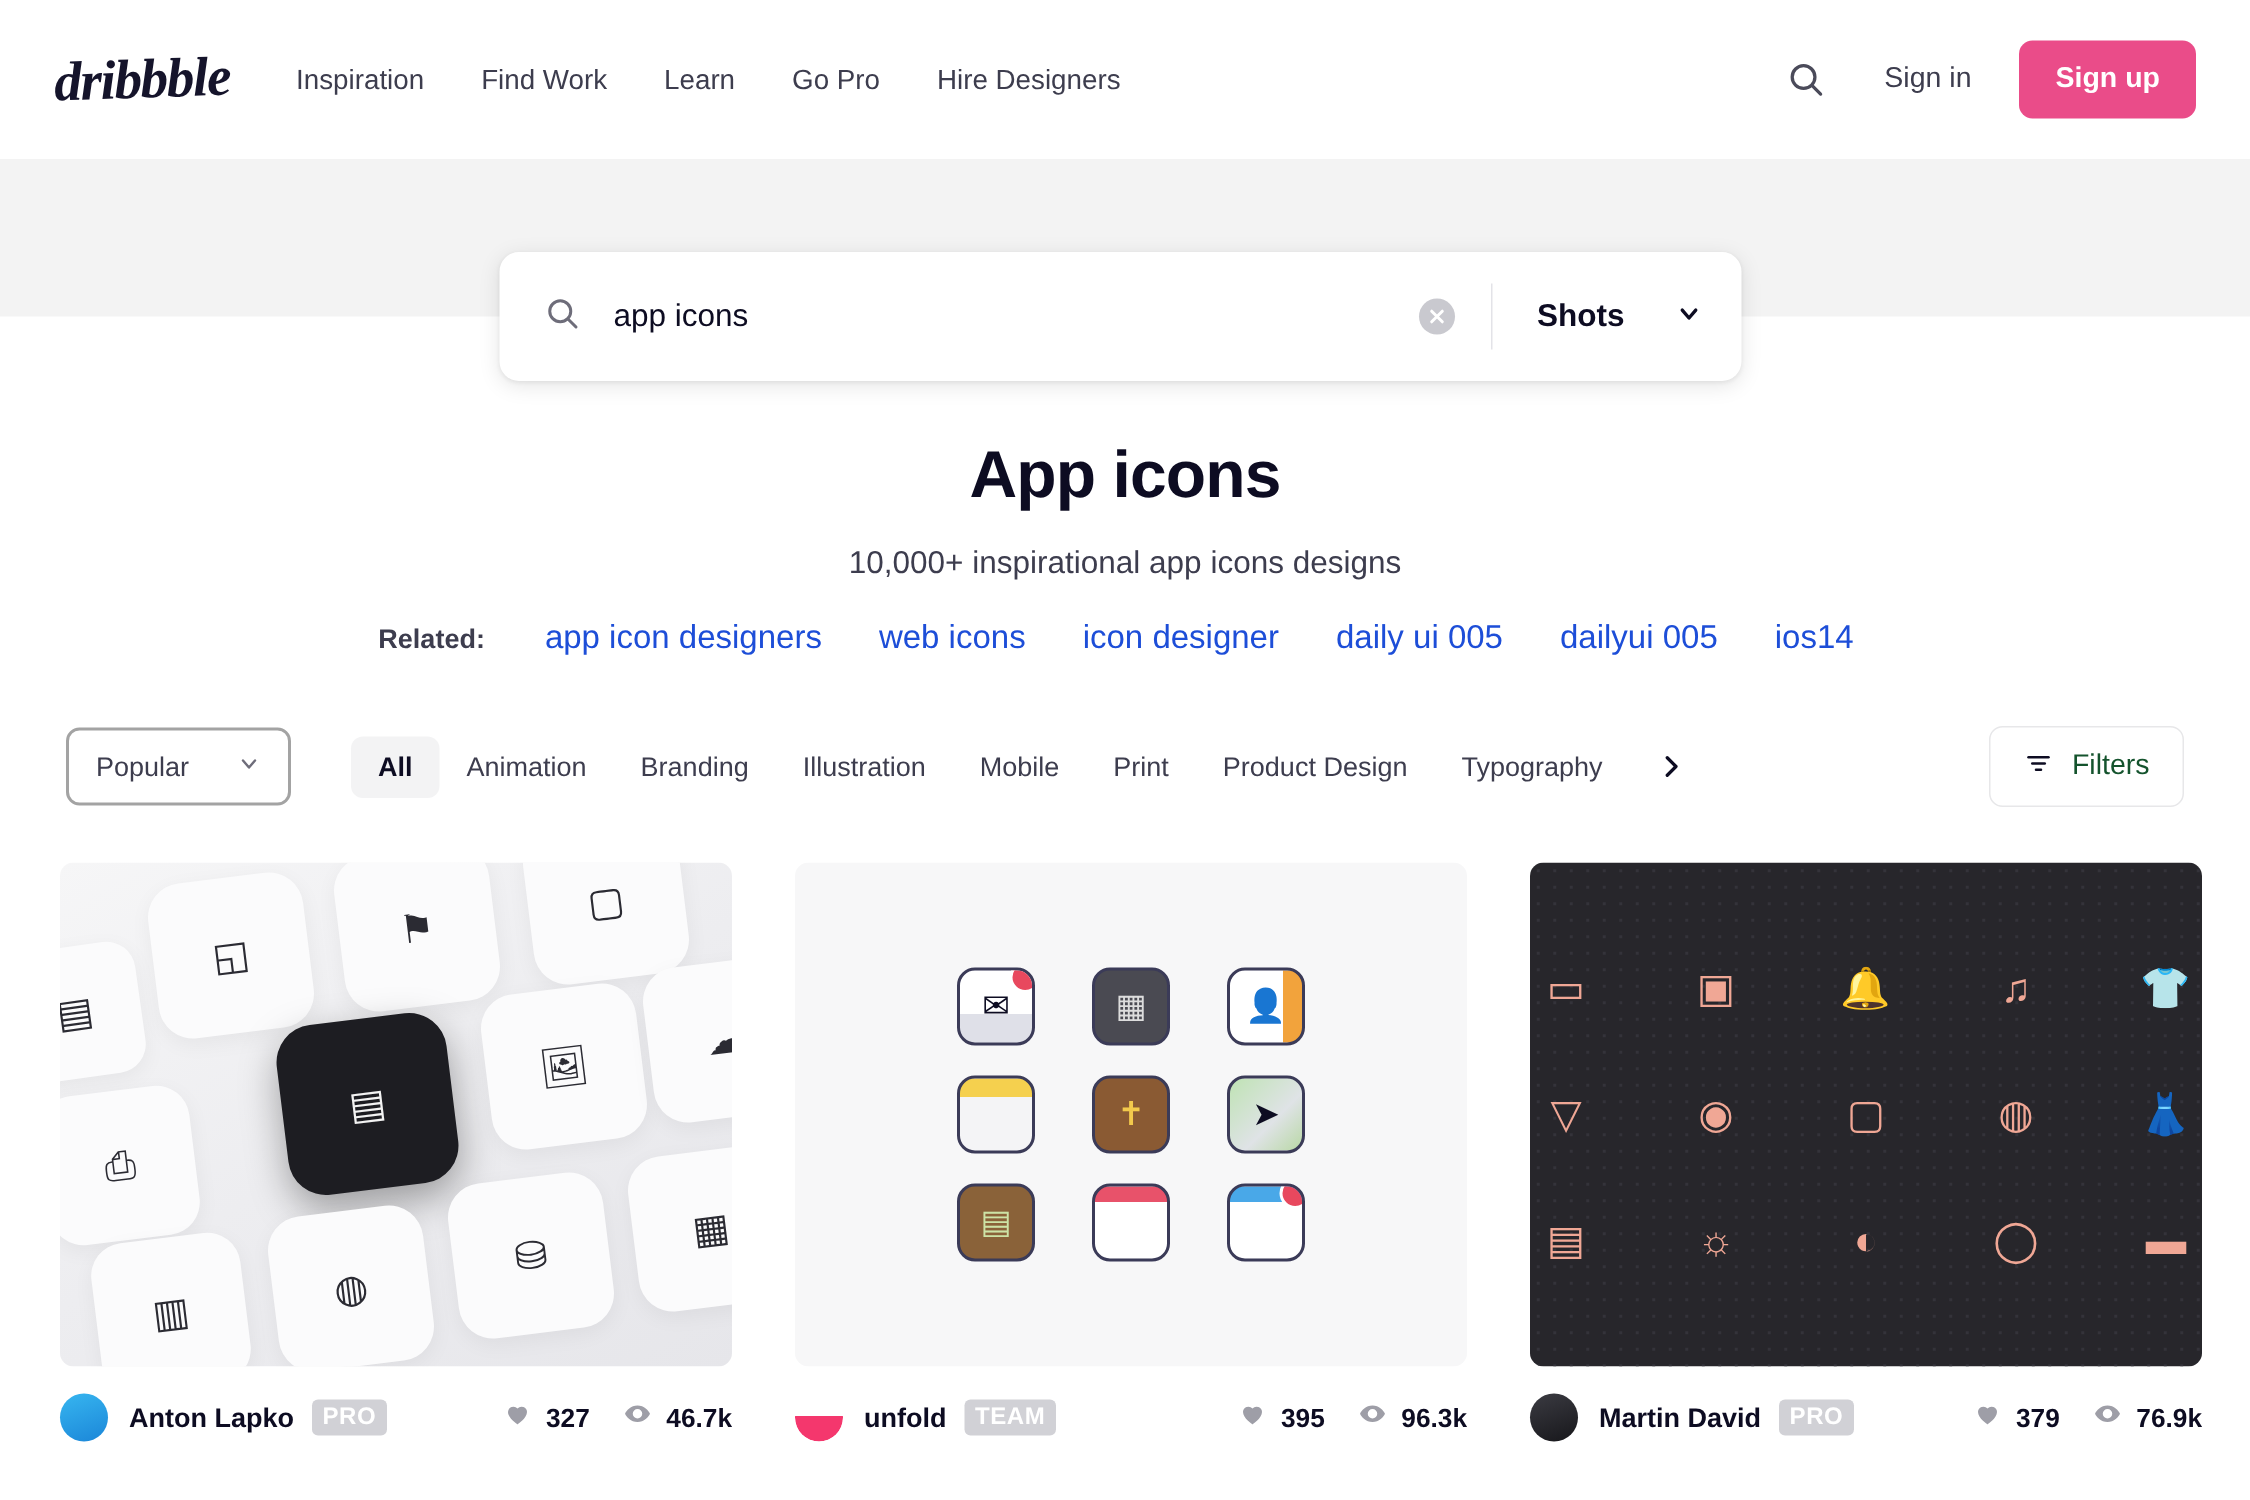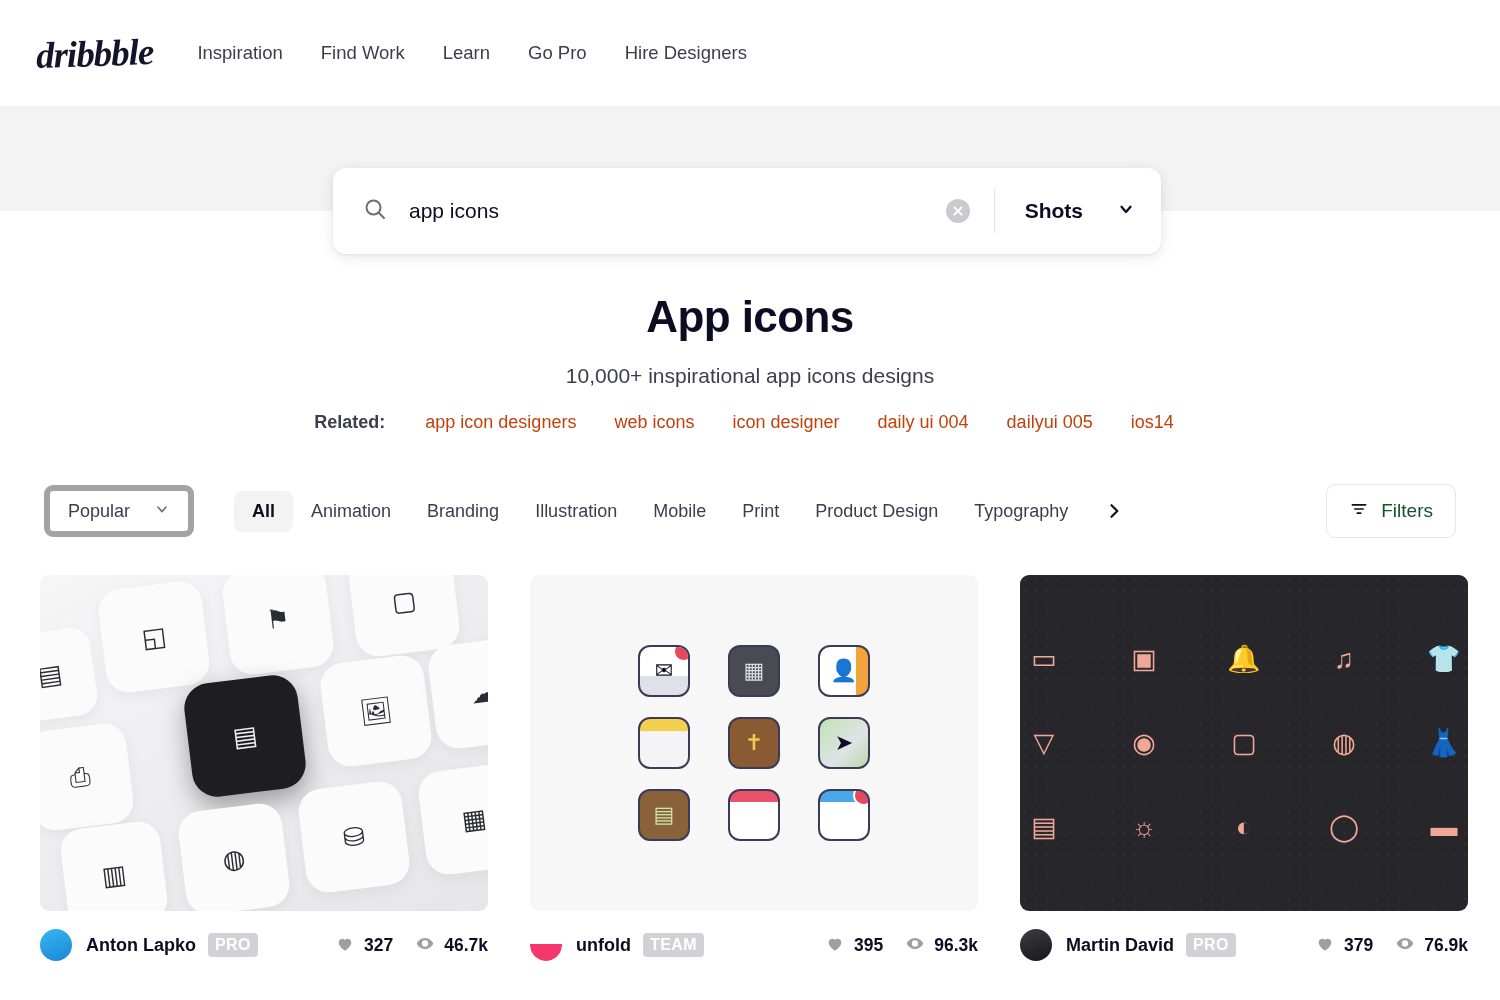--- a/index.html
+++ b/index.html
@@ -92,33 +92,33 @@
   
   .hero { position:absolute; top: 292px; left:0; width:1500px; text-align:center; }
   .hero h1 { font-size: 44px; font-weight: 700; letter-spacing:-0.6px; color:#0d0c22; }
   .hero .sub { margin-top: 22px; font-size: 21px; color:#3d3d4e; }
   .related {
     margin-top: 24px; display:flex; justify-content:center; align-items:baseline;
     gap: 14px; flex-wrap: nowrap;
   }
   .related .lbl { font-size: 18px; font-weight: 700; color:#3d3d4e; margin-right: 14px; }
   .related a {
-    font-size: 18px; color:#c2410c; text-decoration:none; padding: 0 12px;
+    font-size: 22px; color:#1d4ed8; text-decoration:none; padding: 0 12px;
     white-space: nowrap;
   }
 
   
   .filterrow {
     position:absolute; top: 484px; left: 0; width: 1500px;
     display:flex; align-items:center; padding: 0 44px;
   }
   .sortbtn {
     display:flex; align-items:center; justify-content:space-between;
     width: 150px; height: 52px; padding: 0 18px;
-    border: 6px solid #a3a3a3; border-radius: 9px;
+    border: 2px solid #a3a3a3; border-radius: 9px;
     background:#fff; cursor:pointer;
   }
   .sortbtn .t { font-size: 18px; color:#3d3d4e; }
   .cats { display:flex; align-items:center; margin-left: 40px; gap: 0; }
   .cat {
     font-size: 18px; color:#3d3d4e; text-decoration:none;
     padding: 10px 18px; border-radius: 8px; white-space:nowrap; cursor:pointer;
   }
   .cat.active { background:#f3f3f4; color:#0d0c22; font-weight:700; }
   .cat-next {
@@ -202,20 +202,30 @@
 
   <div class="header">
     <div class="logo">dribbble</div>
     <nav class="nav">
       <a>Inspiration</a>
       <a>Find Work</a>
       <a>Learn</a>
       <a>Go Pro</a>
       <a>Hire Designers</a>
     </nav>
+    <div class="header-right">
+      <div class="search-icon-btn">
+        <svg width="26" height="26" viewBox="0 0 24 24" fill="none" stroke="#4b4b5a" stroke-width="2">
+          <circle cx="10.5" cy="10.5" r="7"></circle>
+            <line x1="15.8" y1="15.8" x2="21" y2="21" stroke-linecap="round"></line>
+        </svg>
+      </div>
+      <a class="signin">Sign in</a>
+      <button class="signup">Sign up</button>
+    </div>
   </div>
 
   <div class="banner"></div>
 
   <div class="searchbar">
     <span class="mag">
       <svg width="24" height="24" viewBox="0 0 24 24" fill="none" stroke="#6e6d7a" stroke-width="2">
         <circle cx="10.5" cy="10.5" r="7"></circle>
           <line x1="15.8" y1="15.8" x2="21" y2="21" stroke-linecap="round"></line>
       </svg>
@@ -234,21 +244,21 @@
   </div>
 
   <div class="hero">
     <h1>App icons</h1>
     <div class="sub">10,000+ inspirational app icons designs</div>
     <div class="related">
       <span class="lbl">Related:</span>
       <a>app icon designers</a>
       <a>web icons</a>
       <a>icon designer</a>
-      <a>daily ui 004</a>
+      <a>daily ui 005</a>
       <a>dailyui 005</a>
       <a>ios14</a>
     </div>
   </div>
 
   <div class="filterrow">
     <div class="sortbtn">
       <span class="t">Popular</span>
       <span>
         <svg width="16" height="16" viewBox="0 0 24 24" fill="none" stroke="#6e6d7a" stroke-width="2.4" stroke-linecap="round" stroke-linejoin="round">

